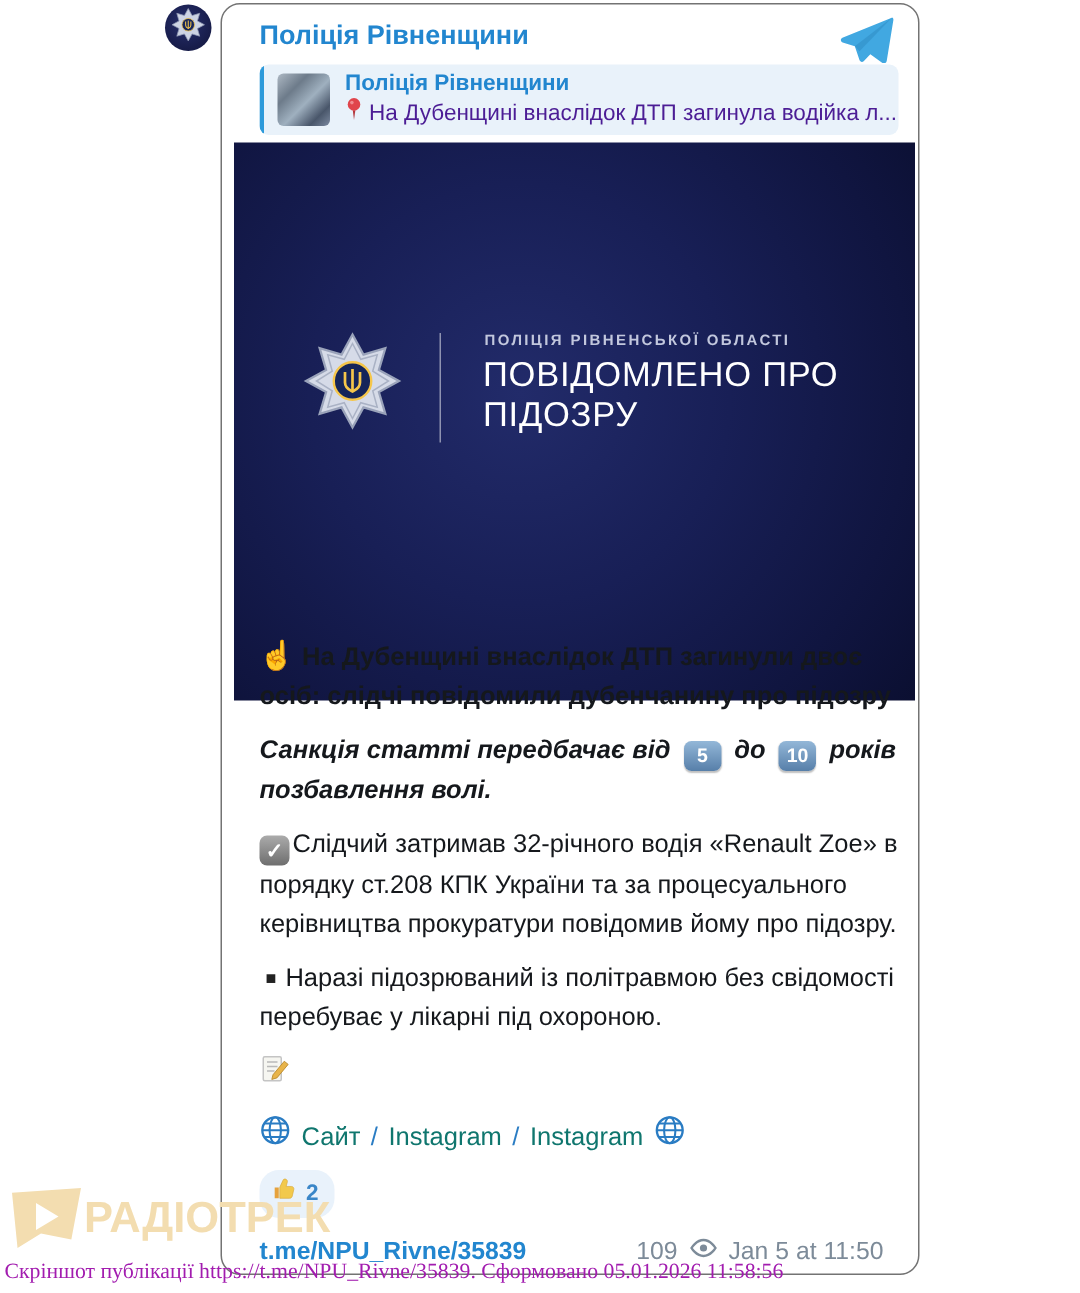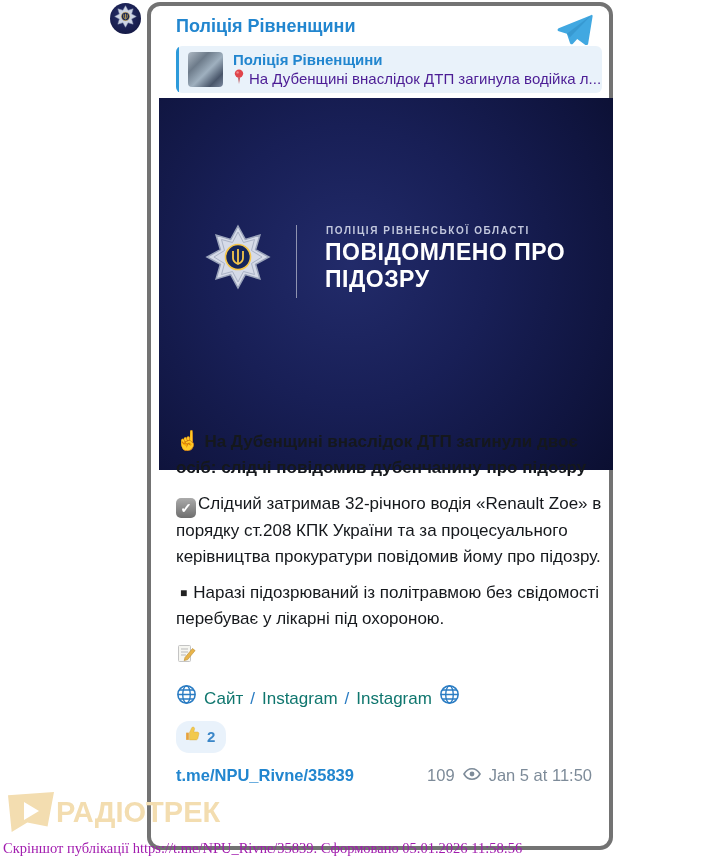--- a/index.html
+++ b/index.html
@@ -11,38 +11,38 @@
   .wm-logo{position:absolute;left:8px;top:792px;display:flex;align-items:center;gap:2px;z-index:45;}
   .wm-flag{width:46px;height:40px;background:#f3ddb0;clip-path:polygon(0 8%,100% 0%,86% 86%,42% 76%,8% 100%);position:relative;}
   .wm-flag .play{position:absolute;left:16px;top:10px;width:0;height:0;border-left:15px solid #fff;border-top:9px solid transparent;border-bottom:9px solid transparent;}
   .wm-brand{font-size:29px;font-weight:bold;letter-spacing:0px;color:#f3ddb0;text-transform:uppercase;font-stretch:condensed;}
   .wm-caption{position:absolute;left:3px;top:840px;z-index:40;font-family:"Liberation Serif",serif;font-size:14.5px;color:#a21caf;white-space:nowrap;}
   
   .avatar{position:absolute;left:110px;top:3px;width:31px;height:31px;border-radius:50%;
     background:radial-gradient(circle at 45% 40%,#27306e 0%,#171c49 70%);display:flex;align-items:center;justify-content:center;z-index:20;}
   
   .card{position:absolute;left:147px;top:2px;width:466px;height:848px;background:#fff;
-    border:4px solid #737373;border-radius:13px;box-sizing:border-box;}
+    border:1px solid #737373;border-radius:13px;box-sizing:border-box;}
   .hdr-name{position:absolute;left:25px;top:10px;font-size:18px;font-weight:bold;color:#2286cf;cursor:pointer;}
   .plane{position:absolute;right:16px;top:8px;width:36px;height:31px;}
   
   .quote{position:absolute;left:25px;top:40px;width:426px;height:47px;background:#e9f2fa;border-radius:6px;overflow:hidden;display:flex;align-items:center;cursor:pointer;}
   .quote-bar{position:absolute;left:0;top:0;bottom:0;width:3px;background:#2d9ada;}
   .quote-thumb{width:35px;height:35px;margin-left:12px;border-radius:4px;flex:none;
     background:linear-gradient(135deg,#aeb9c4 0%,#6d7b8a 30%,#9fb0bf 55%,#49566a 80%,#7c8aa0 100%);}
   .quote-texts{margin-left:10px;min-width:0;}
   .quote-author{font-size:15px;font-weight:bold;color:#2286cf;line-height:19px;}
   .quote-snippet{font-size:15px;color:#4c1d95;line-height:20px;white-space:nowrap;display:flex;align-items:center;gap:4px;}
   
   .photo{position:absolute;left:8px;top:92px;width:454px;height:372px;cursor:pointer;
     background:radial-gradient(circle at 42% 45%,#222b6a 0%,#181f56 42%,#101540 78%,#0b0f31 100%);}
   .badge{position:absolute;left:46px;top:126px;}
   .vdiv{position:absolute;left:137px;top:127px;width:1px;height:73px;background:rgba(255,255,255,.5);}
   .org-line{position:absolute;left:167px;top:127px;font-size:10px;letter-spacing:1.6px;color:#c2c7dd;font-weight:bold;}
-  .banner-title{position:absolute;left:166px;top:141px;font-size:23px;line-height:27px;font-weight:700;color:#fff;letter-spacing:.5px;}
+  .banner-title{position:absolute;left:166px;top:141px;font-size:23px;line-height:27px;font-weight:400;color:#fff;letter-spacing:.5px;}
   
   .msg{position:absolute;left:25px;top:422px;width:428px;font-size:17px;line-height:26px;}
   .msg p{margin:0 0 10px 0;}
   .p-bold{font-weight:bold;}
   .p-italic{font-style:italic;font-weight:bold;}
   .finger{color:#edb23f;font-size:19px;font-style:normal;}
   .keycap{display:inline-flex;align-items:center;justify-content:center;min-width:21px;height:20px;padding:0 2px;
     border-radius:5px;background:linear-gradient(#93b7d8 0%,#577fa9 100%);color:#fff;font-weight:bold;font-style:normal;
     font-size:13px;vertical-align:-3px;margin:0 4px;box-shadow:0 1px 1px rgba(0,0,0,.25);}
   .checkbox{display:inline-flex;align-items:center;justify-content:center;width:20px;height:20px;border-radius:5px;
@@ -116,21 +116,28 @@
     <div class="org-line">ПОЛІЦІЯ РІВНЕНСЬКОЇ ОБЛАСТІ</div>
     <div class="banner-title">
       <div>ПОВІДОМЛЕНО ПРО</div>
       <div>ПІДОЗРУ</div>
     </div>
   </div>
 
   <div class="msg">
     <p class="p-bold">
       <span class="finger">☝</span>
-      <span>На Дубенщині внаслідок ДТП загинули двоє осіб: слідчі повідомив дубенчанину про підозру</span>
+      <span>На Дубенщині внаслідок ДТП загинули двоє осіб: слідчі повідомили дубенчанину про підозру</span>
+    </p>
+    <p class="p-italic">
+      <span>Санкція статті передбачає від</span>
+      <span class="keycap">5</span>
+      <span>до</span>
+      <span class="keycap">10</span>
+      <span>років позбавлення волі.</span>
     </p>
     <p>
       <span class="checkbox">✓</span><span>Слідчий затримав 32-річного водія «Renault Zoe» в порядку ст.208 КПК України та за процесуального керівництва прокуратури повідомив йому про підозру.</span>
     </p>
     <p>
       <span class="sq">■</span><span>Наразі підозрюваний із політравмою без свідомості перебуває у лікарні під охороною.</span>
     </p>
     <p>
       <span class="memo-ic">
         <svg width="20" height="20" viewBox="0 0 20 20">

